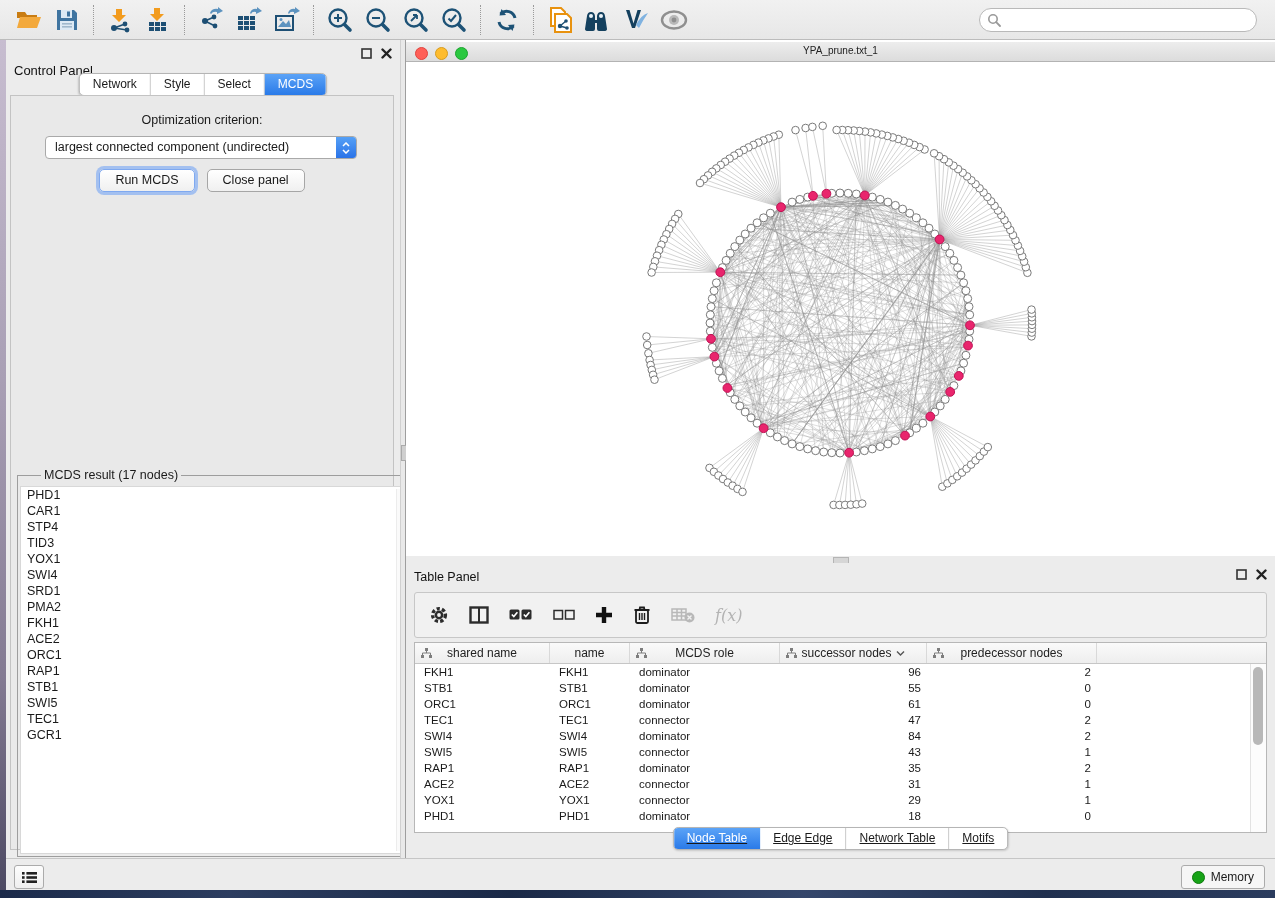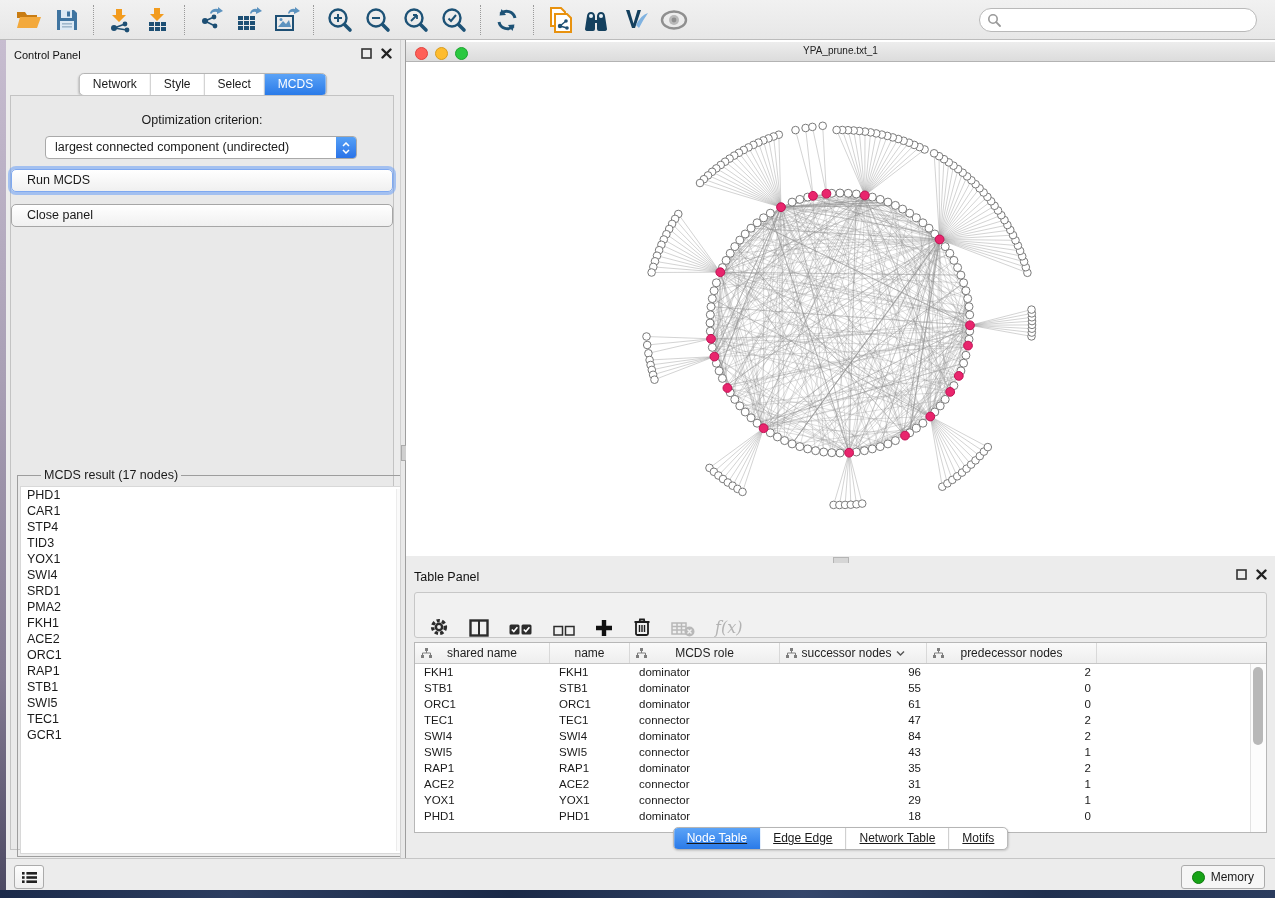--- a/index.html
+++ b/index.html
@@ -14,36 +14,36 @@
   .searchbox input{width:100%;height:100%;box-sizing:border-box;border:1px solid #b9b9b9;border-radius:13px;
                    background:#fff;padding:0 10px 0 28px;font-size:12px;outline:none;color:#333;}
   .searchbox .mag{position:absolute;left:8px;top:5px;}
   
   .left-strip{position:absolute;left:0;top:40px;width:6px;height:850px;
               background:linear-gradient(#c7bdd0,#a99fb5 40%,#837a92 75%,#4d4a63);}
   .bottom-strip{position:absolute;left:0;top:890px;width:1275px;height:8px;
                 background:linear-gradient(90deg,#1b2a4a,#2c3d60 18%,#1a2947 40%,#34466b 63%,#20304f 82%,#2b3c5e);}
   
   .control-panel{position:absolute;left:6px;top:40px;width:394px;height:818px;background:#ececec;}
-  .cp-title{position:absolute;left:8px;top:9px;font-size:11px;color:#111;}
+  .cp-title{position:absolute;left:8px;top:23px;font-size:13px;color:#111;}
   .panel-btns{position:absolute;right:8px;top:8px;display:flex;gap:9px;align-items:center;}
   .segs{display:flex;border:1px solid #b5b5b5;border-radius:5px;background:#fff;overflow:hidden;height:21px;
         box-shadow:0 1px 2px rgba(0,0,0,.15);}
   .seg{padding:0 13px;line-height:21px;font-size:12px;color:#1a1a1a;border-right:1px solid #cacaca;white-space:nowrap;}
   .seg:last-child{border-right:none;}
   .seg-active{background:linear-gradient(#5ba3f7,#2a7ae8);color:#fff;border-right:none;}
   .cp-tabs{position:absolute;top:33px;left:50%;transform:translateX(-50%);}
   .cp-inner{position:absolute;left:4px;top:55px;width:384px;height:755px;background:#e9e9e9;
             border:1px solid #c3c3c3;box-sizing:border-box;}
   .opt-label{position:absolute;top:17px;width:100%;text-align:center;font-size:12.5px;}
   .dropdown{position:absolute;left:34px;top:40px;width:312px;height:23px;background:#fff;border:1px solid #a9a9a9;
             border-radius:4px;box-sizing:border-box;font-size:12.5px;line-height:21px;padding-left:9px;}
   .dd-stepper{position:absolute;right:0px;top:0px;bottom:0px;width:20px;border-radius:0 3px 3px 0;
               background:linear-gradient(#55a0f6,#2a73e8);display:flex;flex-direction:column;align-items:center;justify-content:center;gap:2px;}
-  .btnrow{position:absolute;top:73px;left:0;width:100%;display:flex;justify-content:center;gap:12px;flex-direction:column;}
+  .btnrow{position:absolute;top:73px;left:0;width:100%;display:flex;justify-content:center;gap:12px;}
   .btn{height:23px;line-height:21px;padding:0 15px;background:linear-gradient(#ffffff,#f0f0f0);border:1px solid #a6a6a6;
        border-radius:5px;font-size:12.5px;box-sizing:border-box;}
   .btn-focus{border-color:#7fa9f0;box-shadow:0 0 0 3px rgba(106,158,245,.55);}
   .groupbox{position:absolute;left:4px;top:372px;width:374px;height:371px;border:1px solid #9d9d9d;}
   .groupbox legend{font-size:12.5px;padding:0 3px;margin-left:11px;}
   .mcds-list{position:absolute;left:2px;right:2px;top:4px;bottom:2px;background:#fff;border:1px solid #d8d8d8;
              overflow:hidden;}
   .mcds-list .scrolltrack{position:absolute;right:5px;top:2px;bottom:2px;width:11px;background:#fafafa;border-left:1px solid #ececec;}
   .mcds-item{font-size:12.5px;line-height:16px;padding-left:6px;}
   
@@ -57,21 +57,21 @@
   .tl{position:absolute;top:5px;width:11px;height:11px;border-radius:50%;}
   .net-title{position:absolute;top:3px;width:100%;text-align:center;font-size:10px;color:#222;}
   .net-canvas{position:absolute;left:0;top:22px;width:869px;height:494px;background:#fff;}
   .h-divider{position:absolute;left:406px;top:556px;width:869px;height:7px;background:#ececec;}
   .h-handle{position:absolute;left:50%;top:1px;width:14px;height:5px;transform:translateX(-50%);
             background:#d6d6d6;border:1px solid #b5b5b5;}
   
   .table-panel{position:absolute;left:406px;top:563px;width:869px;height:295px;background:#ececec;}
   .tp-title{position:absolute;left:8px;top:7px;font-size:12.5px;color:#111;}
   .tp-toolbar{position:absolute;left:8px;top:29px;width:853px;height:46px;background:#f1f1f1;border:1px solid #c7c7c7;
-              border-radius:3px;box-sizing:border-box;display:flex;align-items:flex-end;padding-left:14px;gap:20px;}
+              border-radius:3px;box-sizing:border-box;display:flex;align-items:center;padding-left:14px;gap:20px;}
   .fx{font-family:"DejaVu Serif",serif;font-style:italic;font-size:16px;color:#b3b3b3;}
   .datatable{position:absolute;left:8px;top:79px;width:853px;height:191px;background:#fff;border:1px solid #b7b7b7;
              box-sizing:border-box;overflow:hidden;}
   .thead{display:flex;height:21px;background:linear-gradient(#fafafa,#eeeeee);border-bottom:1px solid #c6c6c6;box-sizing:border-box;}
   .th{position:relative;border-right:1px solid #d9d9d9;box-sizing:border-box;display:flex;align-items:center;
       justify-content:center;font-size:12px;color:#222;gap:4px;}
   .th .hicon{position:absolute;left:6px;top:5px;}
   .trow{display:flex;height:16px;align-items:center;}
   .td{font-size:11.5px;box-sizing:border-box;white-space:nowrap;overflow:hidden;}
   .td.left{padding-left:9px;text-align:left;}

